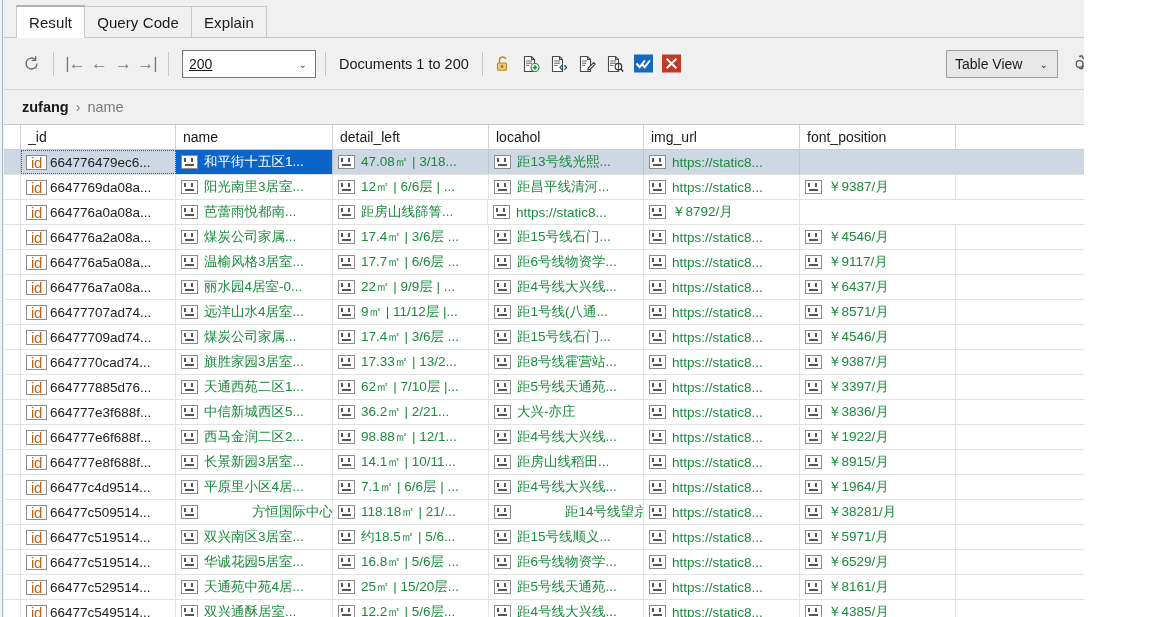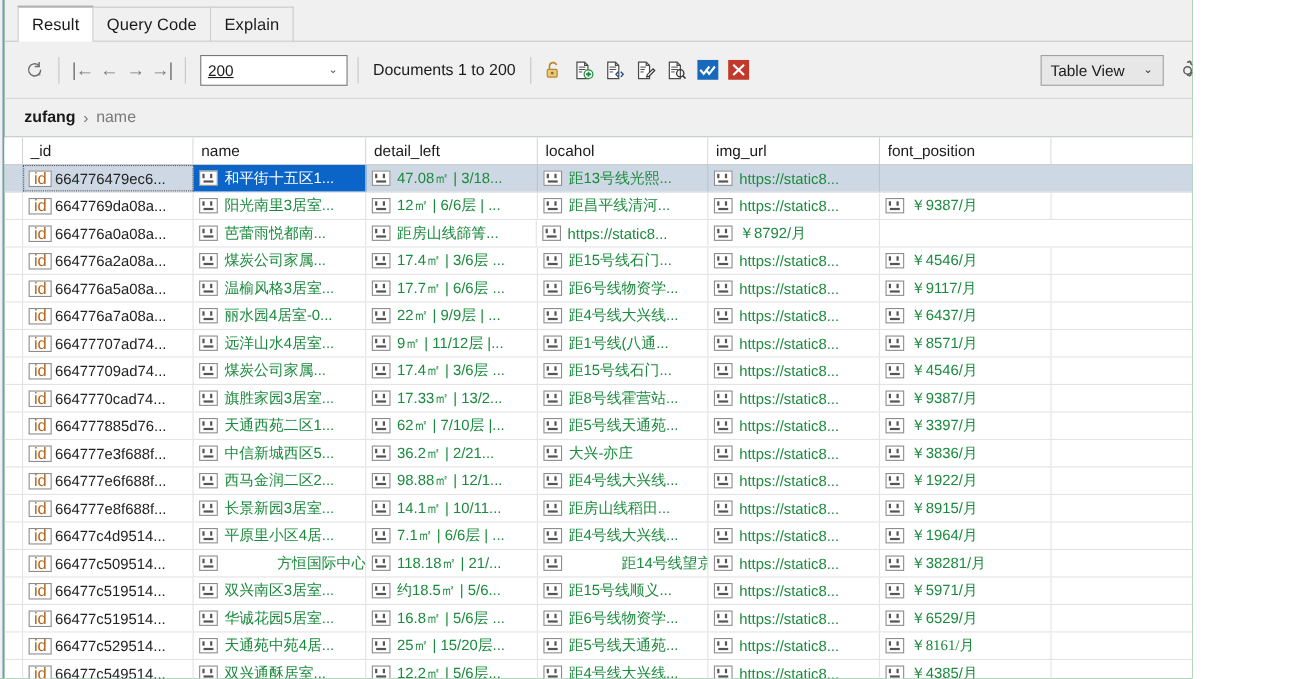--- a/index.html
+++ b/index.html
@@ -9,21 +9,21 @@
     overflow: hidden;
     background: #ffffff;
     font-family: "Liberation Sans", "DejaVu Sans", sans-serif;
     font-size: 13px;
     color: #1a1a1a;
   }
   #app {
     position: relative;
     width: 1084px;
     height: 617px;
-    background: #15803d;
+    background: #fef9c3;
     overflow: hidden;
   }
   
   .left-border {
     position: absolute;
     left: 0; top: 0; bottom: 0;
     width: 3px;
     background: #f0f0f0;
     border-right: 1px solid #9fb6cd;
   }
@@ -905,21 +905,21 @@
               <span class="cell-txt">25㎡ | 15/20层...</span>
             </div>
             <div class="gcell" style="width: 155px;">
               <span class="str-ico"></span>
               <span class="cell-txt">距5号线天通苑...</span>
             </div>
             <div class="gcell" style="width: 156px;">
               <span class="str-ico"></span>
               <span class="cell-txt">https://static8...</span>
             </div>
-            <div class="gcell" style="width: 156px; font-family: Liberation Serif, serif;">
+            <div class="gcell" style="width: 156px;">
               <span class="str-ico"></span>
               <span class="cell-txt">￥8161/月</span>
             </div>
             <div class="gcell blank" style="flex: 1 1 0%;"></div>
           </div>
           <div class="grow">
             <div class="gcell gutter" style="width: 17px;"></div>
             <div class="gcell idcell" style="width: 155px;">
               <span class="id-badge">id</span>
               <span class="cell-txt">66477c549514...</span>

